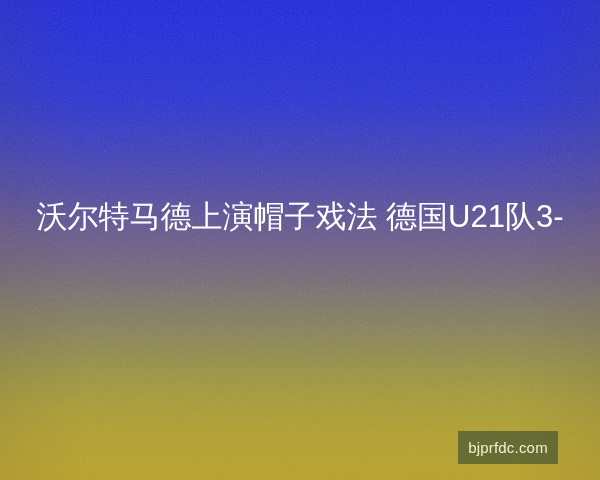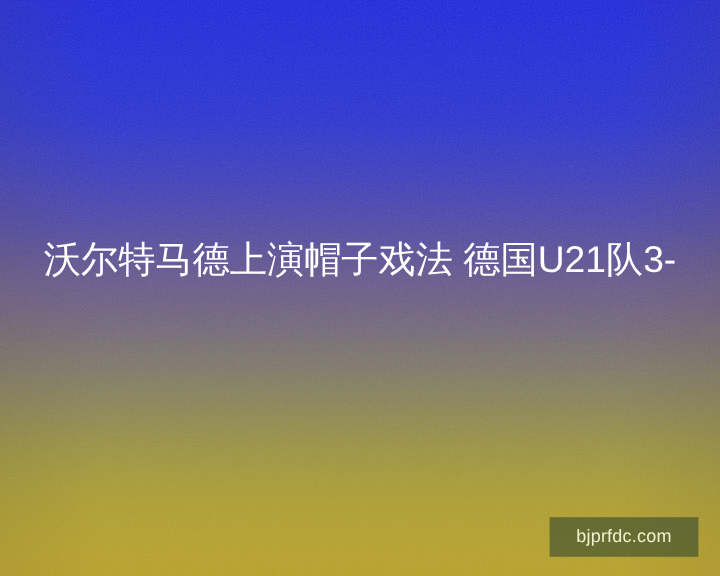--- a/index.html
+++ b/index.html
@@ -87,21 +87,21 @@
   #headline .hl-line {
     display: block;
     white-space: nowrap;
   }
 
   
   #watermark-box {
     position: absolute;
     left: 458px;
     top: 431px;
-    width: 124px;
+    width: 100px;
     height: 33px;
     background: rgba(38, 64, 48, 0.55);
     display: flex;
     align-items: center;
     justify-content: center;
   }
   #watermark-text {
     color: #eef3cf;
     font-size: 15px;
     line-height: 1;

